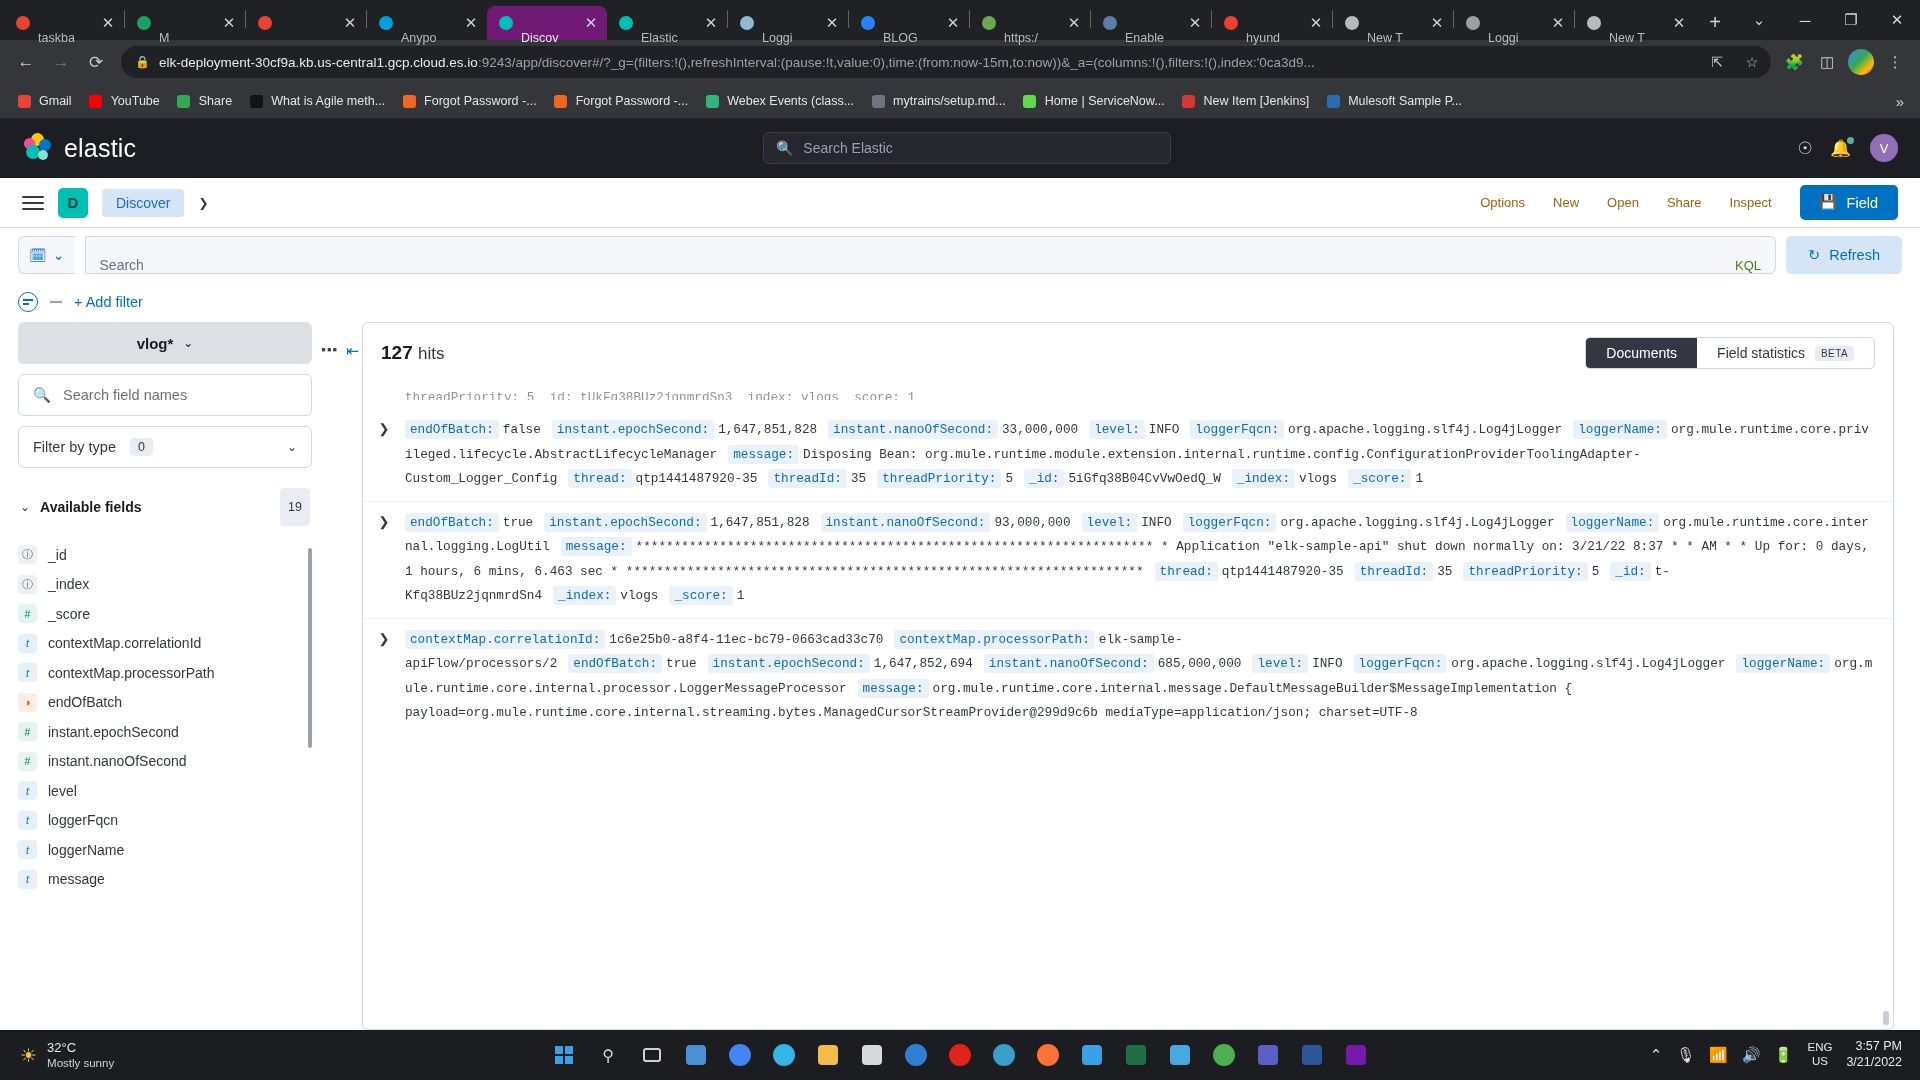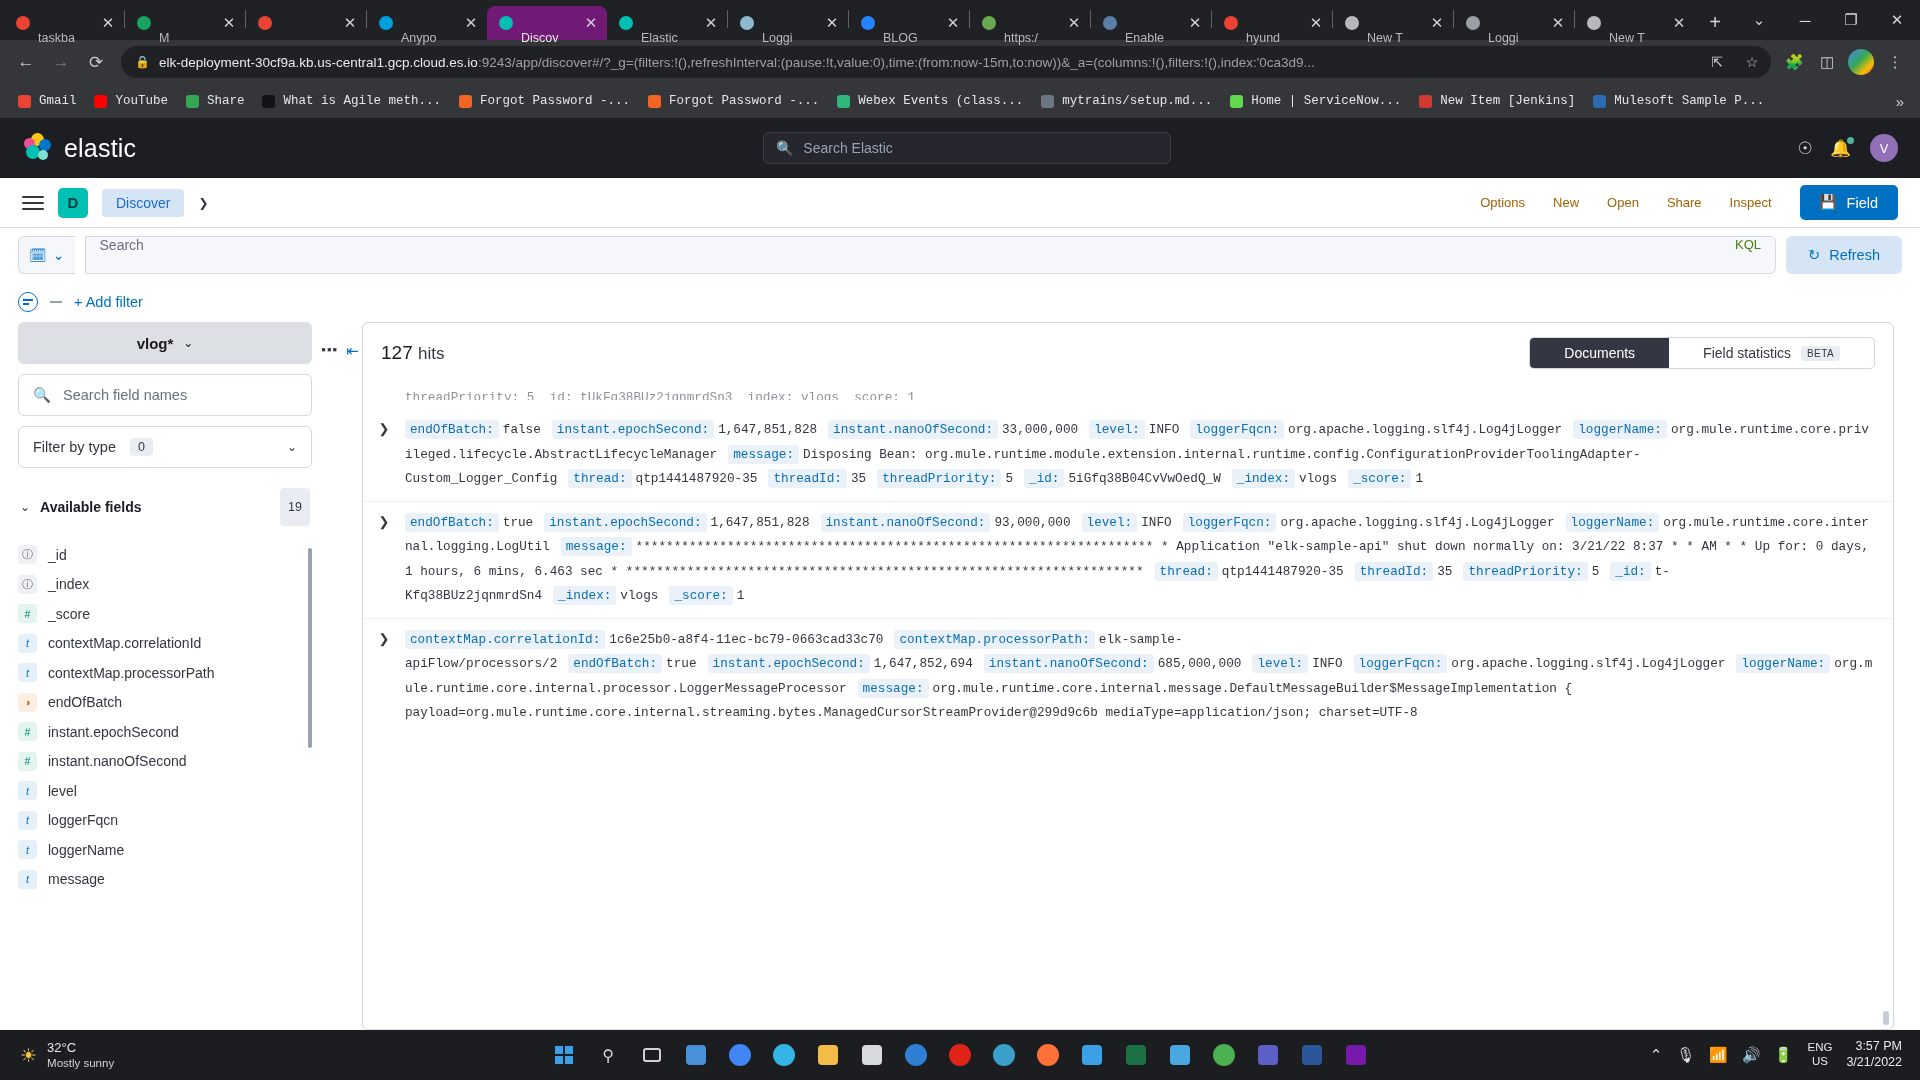--- a/index.html
+++ b/index.html
@@ -79,21 +79,21 @@
   .burger span { height: 2px; background: #343741; border-radius: 1px; display: block; }
   .app-badge { width: 30px; height: 30px; border-radius: 5px; background: #00bfb3; color: #07413f; font-size: 15px; font-weight: bold; display: flex; align-items: center; justify-content: center; }
   .app-title { background: #d6e5f6; color: #1a6cc8; font-size: 14px; padding: 6px 14px; border-radius: 4px; }
   .app-chev { color: #343741; font-size: 12px; }
   .appbar-right { margin-left: auto; display: flex; align-items: center; gap: 28px; }
   .appbar-link { color: #a16207; font-size: 13px; }
   .save-btn { background: #0071c2; color: #fff; font-size: 14.5px; padding: 9px 20px; border-radius: 5px; display: flex; align-items: center; gap: 9px; }
 
   .querybar { height: 54px; display: flex; align-items: center; gap: 10px; padding: 0 18px; background: #fff; flex: 0 0 54px; }
   .dpicker { height: 38px; background: #f5f7fa; border: 1px solid #d3dae6; border-right: none; border-radius: 6px 0 0 6px; display: flex; align-items: center; gap: 6px; padding: 0 10px; color: #0071c2; font-size: 14px; }
-  .searchfield { flex: 1 1 auto; height: 38px; background: #f5f7fa; border: 1px solid #d3dae6; border-radius: 0 6px 6px 0; display: flex; align-items: flex-start; padding: 0 14px; color: #69707d; font-size: 14px; }
+  .searchfield { flex: 1 1 auto; height: 38px; background: #f5f7fa; border: 1px solid #d3dae6; border-radius: 0 6px 6px 0; display: flex; align-items: flex-end; padding: 0 14px; color: #69707d; font-size: 14px; }
   .kql-tag { margin-left: auto; color: #4d7c0f; font-size: 13px; }
   .refresh-btn { height: 38px; background: #d6e5f6; color: #0071c2; font-size: 14.5px; border-radius: 6px; display: flex; align-items: center; gap: 9px; padding: 0 22px; }
 
   .filterbar { height: 40px; display: flex; align-items: center; gap: 12px; padding: 0 18px; flex: 0 0 40px; }
   .filter-ico { width: 20px; height: 20px; border: 1.6px solid #0071c2; border-radius: 50%; position: relative; }
   .filter-ico::before, .filter-ico::after { content: ""; position: absolute; left: 4px; height: 1.6px; background: #0071c2; }
   .filter-ico::before { top: 6px; width: 10px; }
   .filter-ico::after { top: 10px; width: 6px; }
   .filter-dash { width: 12px; height: 1.5px; background: #98a2b3; }
   .addfilter { color: #0071c2; font-size: 14.5px; }
@@ -124,24 +124,24 @@
   .mainwrap { flex: 1 1 auto; display: flex; min-width: 0; min-height: 0; }
   .collapse-col { width: 44px; flex: 0 0 44px; display: flex; align-items: flex-start; justify-content: center; gap: 8px; padding-top: 20px; }
   .dots { color: #343741; font-size: 13px; letter-spacing: 1px; }
   .collapse-ico { color: #0071c2; font-size: 15px; }
   .docpanel {
     flex: 1 1 auto; min-width: 0; background: #fff; border: 1px solid #d3dae6; border-radius: 6px;
     display: flex; flex-direction: column; box-shadow: 0 1px 3px rgba(0,0,0,.05); overflow: hidden; margin-right: 8px;
   }
   .docpanel-head { display: flex; align-items: center; padding: 14px 18px 10px 18px; flex: 0 0 auto; }
   .hits { font-size: 19px; color: #1a1c21; }
-  .hits b { font-weight: normal; }
+  .hits b { font-weight: bold; }
   .hits span { color: #343741; font-weight: normal; font-size: 17px; }
   .viewtoggle { margin-left: auto; display: flex; border: 1px solid #cfd6e0; border-radius: 5px; overflow: hidden; }
-  .vt { padding: 7px 34px; font-size: 14px; color: #343741; display: flex; align-items: center; gap: 10px; text-align: center; }
+  .vt { padding: 7px 20px; font-size: 14px; color: #343741; display: flex; align-items: center; gap: 10px; text-align: center; }
   .vt.active { background: #343741; color: #fff; }
   .beta-pill { background: #e9edf3; color: #343741; font-size: 10px; border-radius: 3px; padding: 2px 6px; letter-spacing: .4px; }
 
   .doclist { flex: 1 1 auto; overflow: hidden; position: relative; min-height: 0; }
   .docrow { display: flex; gap: 10px; padding: 9px 18px 9px 10px; border-top: 1px solid #eef0f3; }
   .docrow:first-child { border-top: none; }
   .exp-caret { width: 22px; flex: 0 0 22px; color: #343741; font-size: 13px; padding-top: 3px; text-align: center; }
   .doccells {
     flex: 1 1 auto; min-width: 0; font-family: "Liberation Mono", "DejaVu Sans Mono", monospace;
     font-size: 12.7px; line-height: 24.5px; color: #343741; word-break: break-word;
@@ -308,21 +308,21 @@
     </div>
     <div class="navright">
       <div class="extbtn">🧩</div>
       <div class="extbtn">◫</div>
       <div class="avatar-chip"></div>
       <div class="extbtn">⋮</div>
     </div>
   </div>
 
   <div class="bookmarks">
-    <div id="bm-host" style="display:flex;align-items:flex-end;font-family:Liberation Mono, monospace;">
+    <div id="bm-host" style="display:flex;align-items:flex-end;">
         <div class="bm">
           <span class="bmfav">
             <span style="width:13px;height:13px;border-radius:3px;display:block;background:#ea4335"></span>
           </span>
           <span>Gmail</span>
         </div>
         <div class="bm">
           <span class="bmfav">
             <span style="width:13px;height:13px;border-radius:3px;display:block;background:#ff0000"></span>
           </span>

